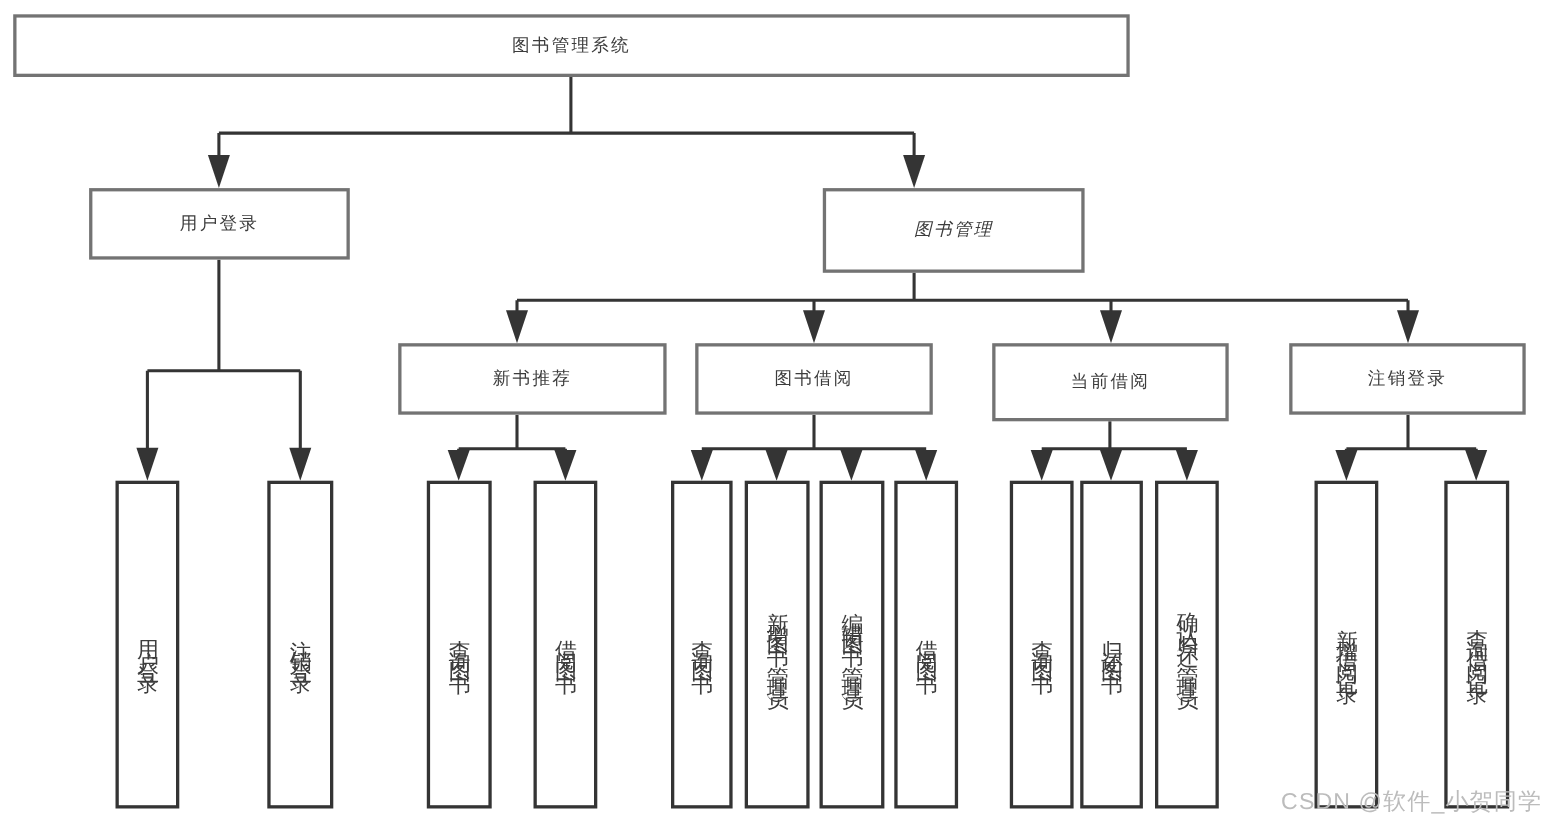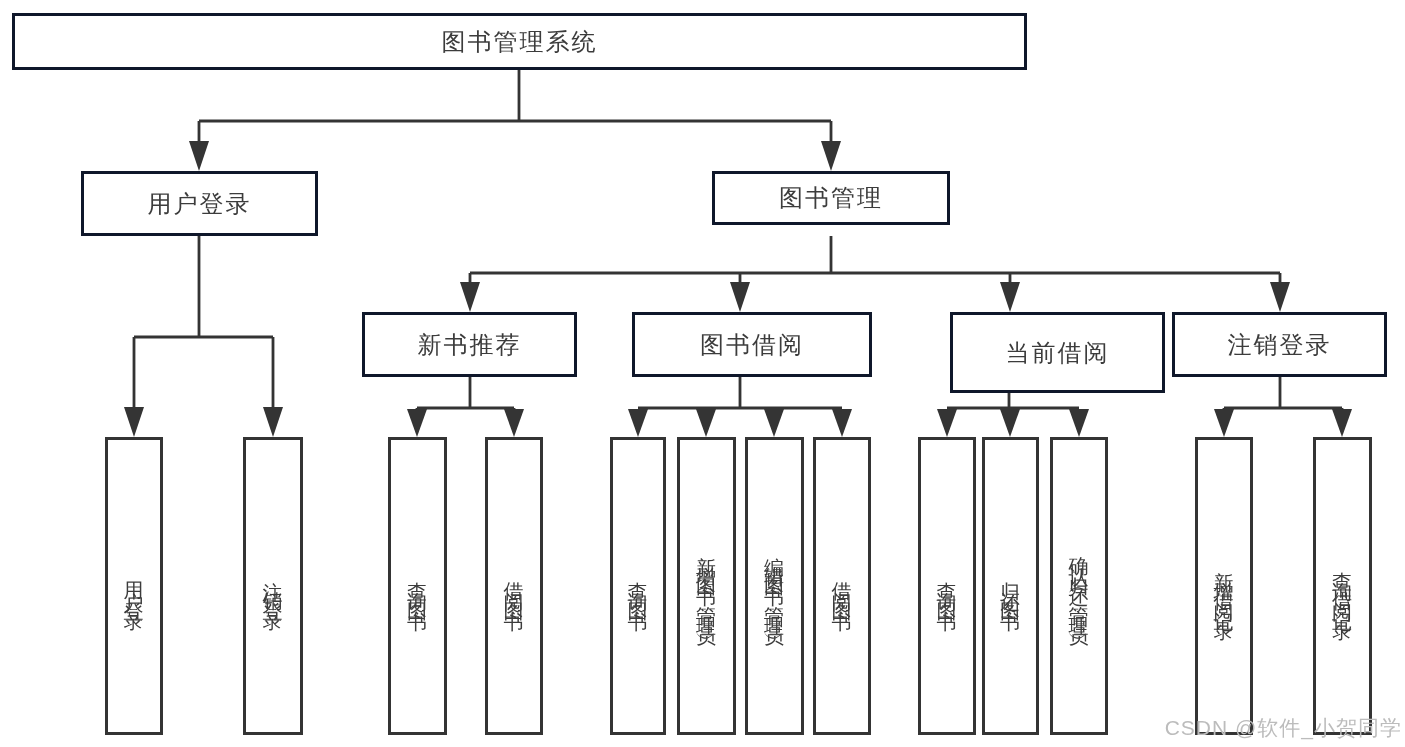--- a/index.html
+++ b/index.html
@@ -10,26 +10,26 @@
     background: #ffffff;
     font-family: "Liberation Sans", "DejaVu Sans", sans-serif;
     overflow: hidden;
   }
   svg.wires { position: absolute; left: 0; top: 0; }
   svg.wires path { stroke: #343434; stroke-width: 2.8; fill: none; }
   svg.wires polygon { fill: #343434; stroke: none; }
   .hbox {
     position: absolute;
     box-sizing: border-box;
-    border: 3px solid #0f172a;
+    border: 3px solid #737373;
     background: #ffffff;
     display: flex;
     align-items: center;
     justify-content: center;
-    font-size: 24px;
+    font-size: 16px;
     letter-spacing: 2px;
     color: #3c3c3c;
     white-space: nowrap;
   }
   .vbox {
     position: absolute;
     box-sizing: border-box;
     top: 437px;
     height: 298px;
     border: 3px solid #343434;
@@ -106,25 +106,25 @@
     <g>
       <path d="M1280 377 V408 M1224 408 H1342 M1224 408 V410 M1342 408 V410"></path>
       <polygon points="1214,409 1234,409 1224,437"></polygon>
       <polygon points="1332,409 1352,409 1342,437"></polygon>
     </g>
   </svg>
 
   <div class="hbox" style="left:12px; top:13px; width:1015px; height:57px;">图书管理系统</div>
 
   <div class="hbox" style="left:81px; top:171px; width:237px; height:65px;">用户登录</div>
-  <div class="hbox" style="left:712px; top:171px; width:238px; height:54px;">图书管理</div>
+  <div class="hbox" style="left:748px; top:171px; width:238px; height:77px;font-style:italic;">图书管理</div>
 
-  <div class="hbox" style="left:362px; top:312px; width:215px; height:65px;">新书推荐</div>
-  <div class="hbox" style="left:632px; top:312px; width:240px; height:65px;">图书借阅</div>
-  <div class="hbox" style="left:950px; top:312px; width:215px; height:81px;">当前借阅</div>
+  <div class="hbox" style="left:362px; top:312px; width:244px; height:65px;">新书推荐</div>
+  <div class="hbox" style="left:632px; top:312px; width:216px; height:65px;">图书借阅</div>
+  <div class="hbox" style="left:902px; top:312px; width:215px; height:71px;">当前借阅</div>
   <div class="hbox" style="left:1172px; top:312px; width:215px; height:65px;">注销登录</div>
 
   <div class="vbox" style="left:105px; width:58px;">用户登录</div>
   <div class="vbox" style="left:243px; width:60px;">注销登录</div>
 
   <div class="vbox" style="left:388px; width:59px;">查询图书</div>
   <div class="vbox" style="left:485px; width:58px;">借阅图书</div>
 
   <div class="vbox" style="left:610px; width:56px;">查询图书</div>
   <div class="vbox" style="left:677px; width:59px;">新增图书（管理员）</div>

